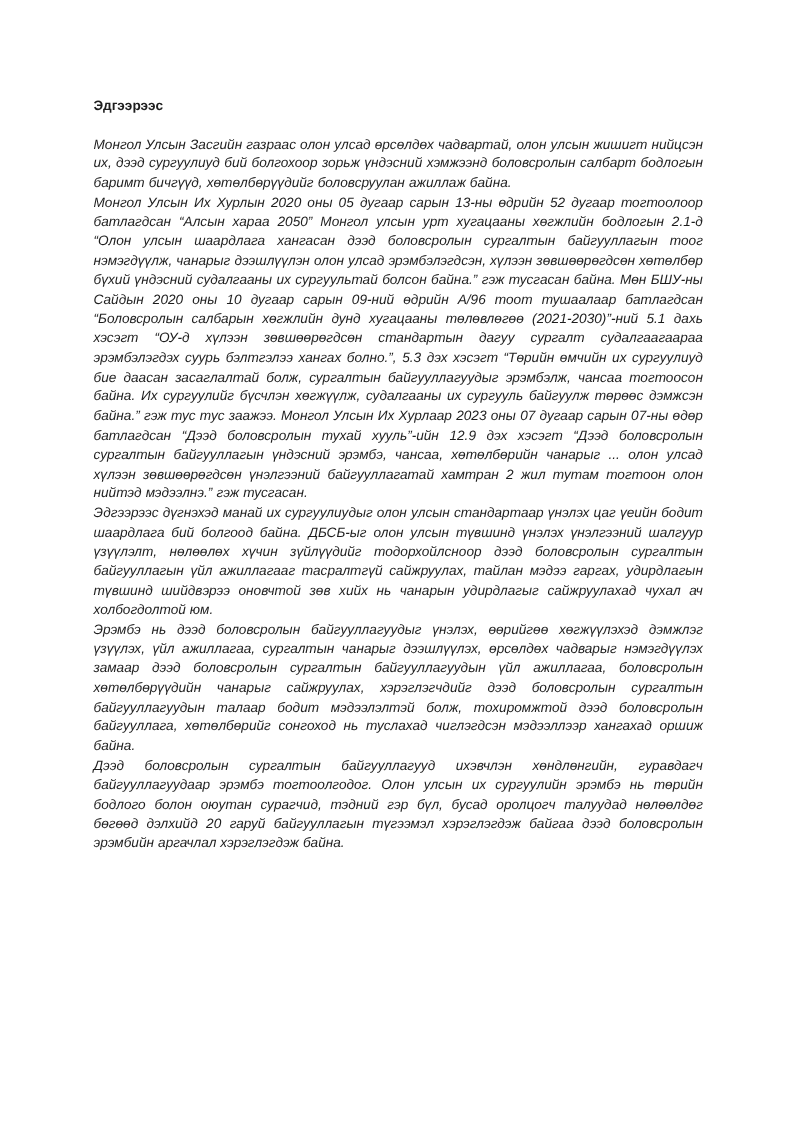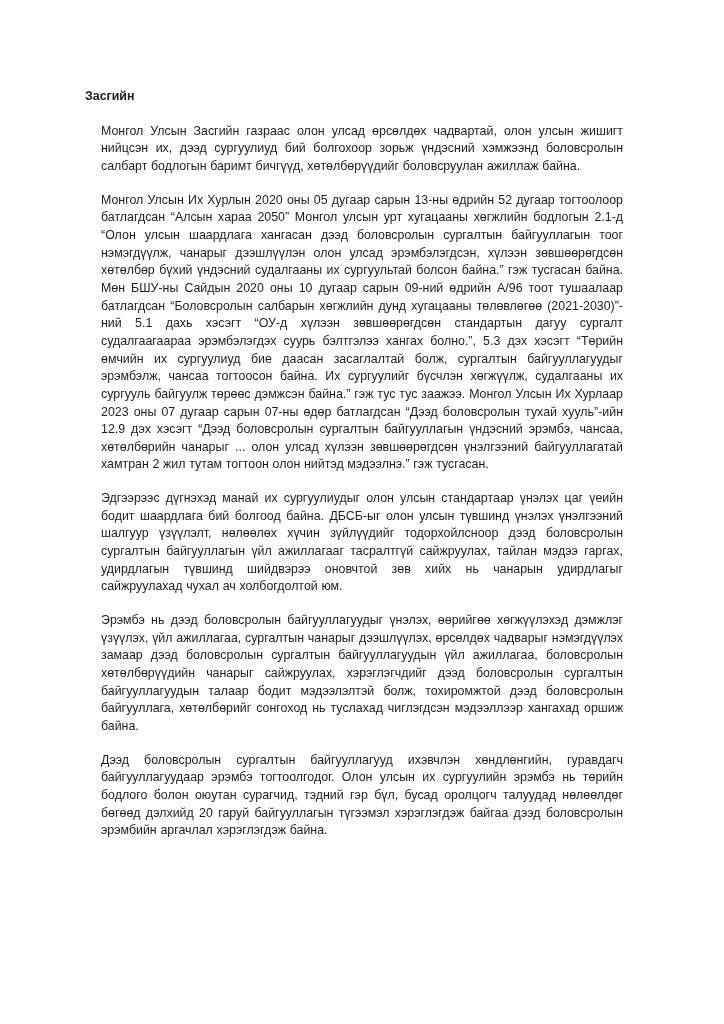--- a/index.html
+++ b/index.html
@@ -20,32 +20,33 @@
     color: #1e1e1e;
     overflow: hidden;
   }
   .doc-title {
     font-size: 12.4px;
     font-weight: bold;
     margin: 0 0 17px 0;
     line-height: 17.65px;
   }
   .para {
-    margin: 16px;
+    margin: 0;
     padding: 0;
     text-align: justify;
     text-align-last: left;
     word-spacing: 0.02em;
+    font-style: italic;
   }
 </style>
 </head>
 <body>
 
 <div class="page">
-  <h1 class="doc-title">Засгийн</h1>
+  <h1 class="doc-title">Эдгээрээс</h1>
 
   <p class="para">Монгол Улсын Засгийн газраас олон улсад өрсөлдөх чадвартай, олон улсын жишигт нийцсэн их, дээд сургуулиуд бий болгохоор зорьж үндэсний хэмжээнд боловсролын салбарт бодлогын баримт бичгүүд, хөтөлбөрүүдийг боловсруулан ажиллаж байна.</p>
 
   <p class="para">Монгол Улсын Их Хурлын 2020 оны 05 дугаар сарын 13-ны өдрийн 52 дугаар тогтоолоор батлагдсан “Алсын хараа 2050” Монгол улсын урт хугацааны хөгжлийн бодлогын 2.1-д “Олон улсын шаардлага хангасан дээд боловсролын сургалтын байгууллагын тоог нэмэгдүүлж, чанарыг дээшлүүлэн олон улсад эрэмбэлэгдсэн, хүлээн зөвшөөрөгдсөн хөтөлбөр бүхий үндэсний судалгааны их сургуультай болсон байна.” гэж тусгасан байна. Мөн БШУ-ны Сайдын 2020 оны 10 дугаар сарын 09-ний өдрийн А/96 тоот тушаалаар батлагдсан “Боловсролын салбарын хөгжлийн дунд хугацааны төлөвлөгөө (2021-2030)”-ний 5.1 дахь хэсэгт “ОУ-д хүлээн зөвшөөрөгдсөн стандартын дагуу сургалт судалгаагаараа эрэмбэлэгдэх суурь бэлтгэлээ хангах болно.”, 5.3 дэх хэсэгт “Төрийн өмчийн их сургуулиуд бие даасан засаглалтай болж, сургалтын байгууллагуудыг эрэмбэлж, чансаа тогтоосон байна. Их сургуулийг бүсчлэн хөгжүүлж, судалгааны их сургууль байгуулж төрөөс дэмжсэн байна.” гэж тус тус заажээ. Монгол Улсын Их Хурлаар 2023 оны 07 дугаар сарын 07-ны өдөр батлагдсан “Дээд боловсролын тухай хууль”-ийн 12.9 дэх хэсэгт “Дээд боловсролын сургалтын байгууллагын үндэсний эрэмбэ, чансаа, хөтөлбөрийн чанарыг ... олон улсад хүлээн зөвшөөрөгдсөн үнэлгээний байгууллагатай хамтран 2 жил тутам тогтоон олон нийтэд мэдээлнэ.” гэж тусгасан.</p>
 
 
   <p class="para">Эдгээрээс дүгнэхэд манай их сургуулиудыг олон улсын стандартаар үнэлэх цаг үеийн бодит шаардлага бий болгоод байна. ДБСБ-ыг олон улсын түвшинд үнэлэх үнэлгээний шалгуур үзүүлэлт, нөлөөлөх хүчин зүйлүүдийг тодорхойлсноор дээд боловсролын сургалтын байгууллагын үйл ажиллагааг тасралтгүй сайжруулах, тайлан мэдээ гаргах, удирдлагын түвшинд шийдвэрээ оновчтой зөв хийх нь чанарын удирдлагыг сайжруулахад чухал ач холбогдолтой юм.</p>
 
   <p class="para">Эрэмбэ нь дээд боловсролын байгууллагуудыг үнэлэх, өөрийгөө хөгжүүлэхэд дэмжлэг үзүүлэх, үйл ажиллагаа, сургалтын чанарыг дээшлүүлэх, өрсөлдөх чадварыг нэмэгдүүлэх замаар дээд боловсролын сургалтын байгууллагуудын үйл ажиллагаа, боловсролын хөтөлбөрүүдийн чанарыг сайжруулах, хэрэглэгчдийг дээд боловсролын сургалтын байгууллагуудын талаар бодит мэдээлэлтэй болж, тохиромжтой дээд боловсролын байгууллага, хөтөлбөрийг сонгоход нь туслахад чиглэгдсэн мэдээллээр хангахад оршиж байна.</p>
 

